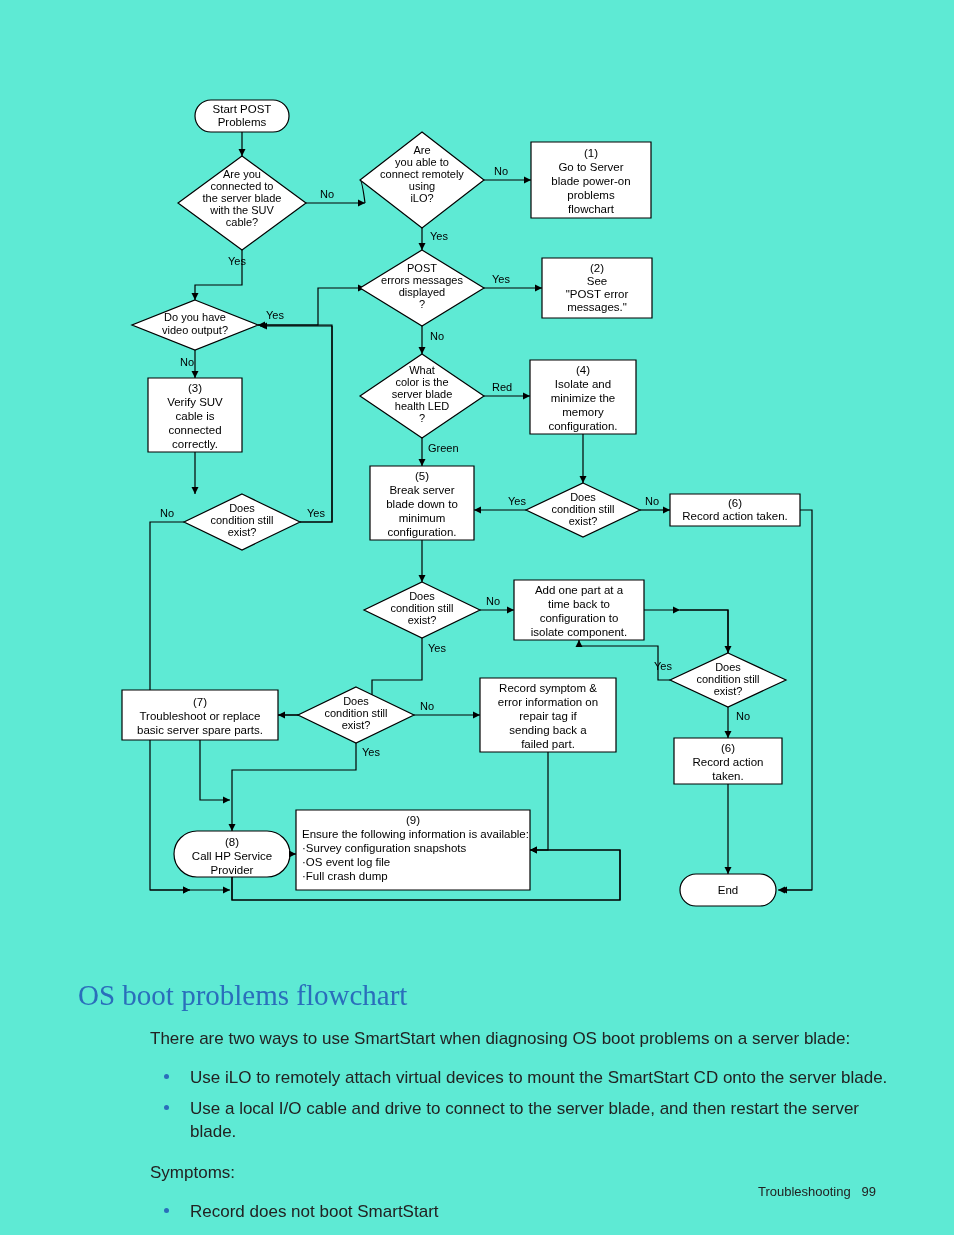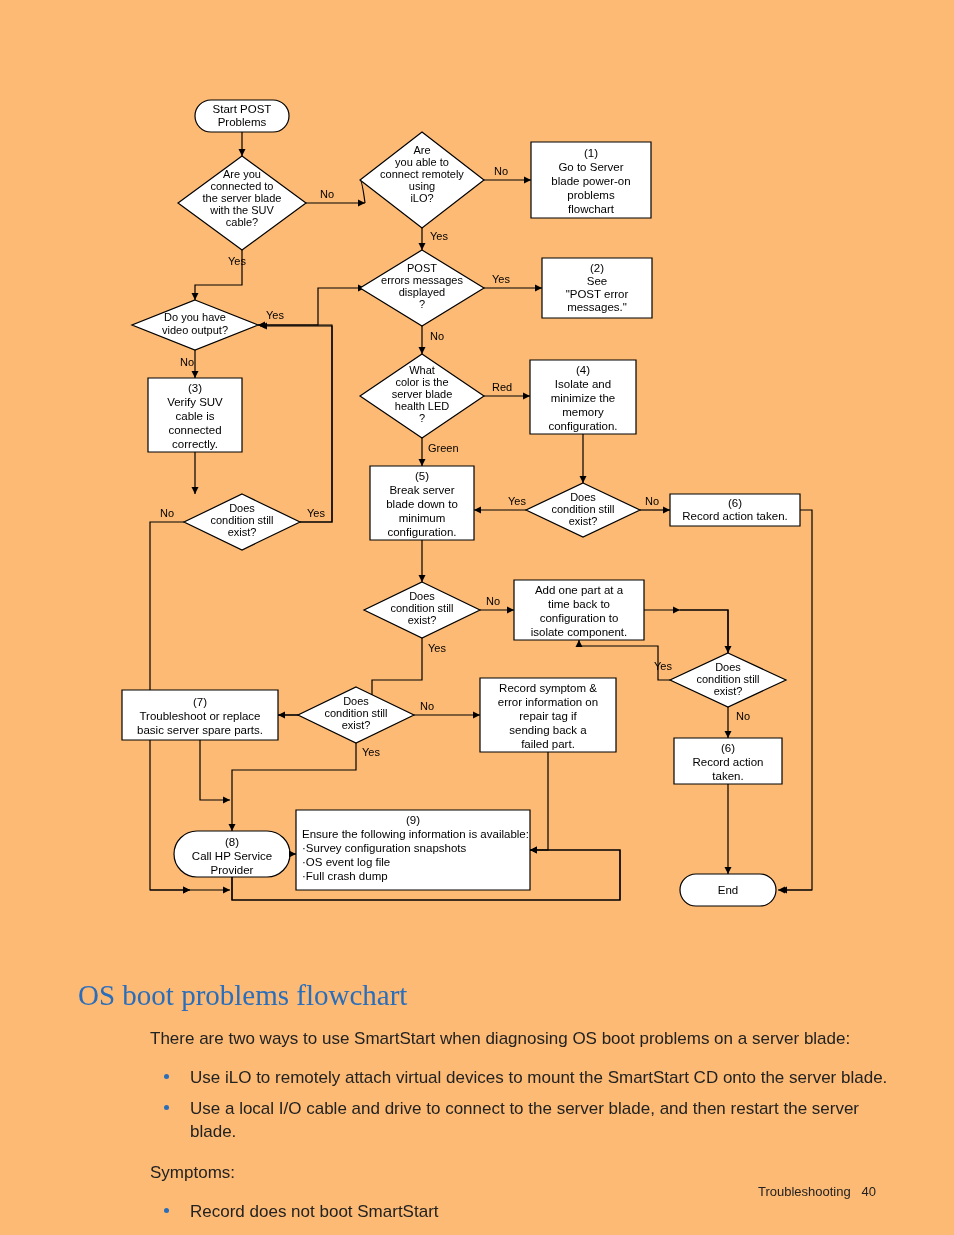--- a/index.html
+++ b/index.html
@@ -1,16 +1,16 @@
 <!DOCTYPE html>
 <html><head>
 <meta charset="utf-8">
 <style>
   html,body{margin:0;padding:0;background:#fff;font-family:"Segoe UI",Arial,Helvetica,sans-serif;color:#000}
-  .page{width:954px;height:1235px;position:relative;margin:0 auto;background:#fdba74}
+  .page{width:954px;height:1235px;position:relative;margin:0 auto;background:#5eead4}
   .svgwrap{position:absolute;left:60px;top:90px}
   svg{font-family:Arial,Helvetica,sans-serif;font-size:12px}
   svg *{vector-effect:non-scaling-stroke}
   .heading{position:absolute;left:78px;top:960px;font-size:29px;font-weight:400;color:#2a6ebb;font-family:Liberation Serif, serif}
   .intro{position:absolute;left:150px;top:1028px;font-size:17px;color:#222;width:760px;line-height:1.35}
   ul.b{list-style:none;padding:0;margin:16px 0 0 0}
   ul.b li{position:relative;padding-left:40px;margin:8px 0;color:#222}
   ul.b li::before{content:"";position:absolute;left:14px;top:7px;width:5px;height:5px;border-radius:50%;background:#2a6ebb}
   .symp{margin-top:10px}
   .footer{position:absolute;right:78px;bottom:36px;font-size:13px;color:#222}
@@ -293,16 +293,16 @@
       <li>Use iLO to remotely attach virtual devices to mount the SmartStart CD onto the server blade.</li>
       <li>Use a local I/O cable and drive to connect to the server blade, and then restart the server blade.</li>
     </ul>
     <p class="symp" style="margin:18px 0 4px 0">Symptoms:</p>
     <ul class="b">
       <li>Record does not boot SmartStart</li>
     </ul>
   </div>
 
   <div class="footer">
-    <span>Troubleshooting</span>&nbsp;&nbsp;&nbsp;<span>40</span>
+    <span>Troubleshooting</span>&nbsp;&nbsp;&nbsp;<span>99</span>
   </div>
 
 </div>
 
 </body></html>

